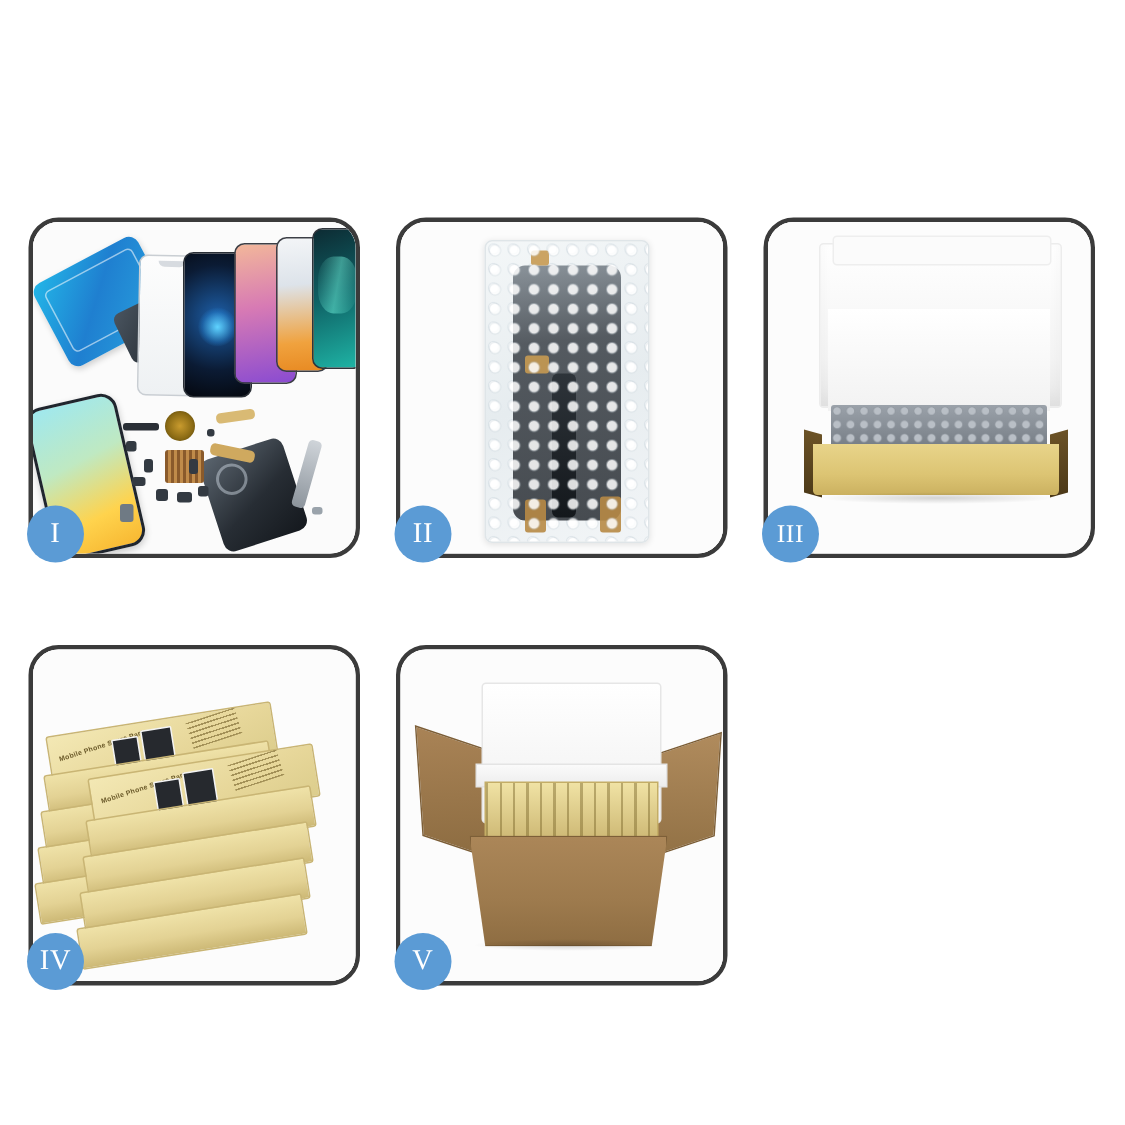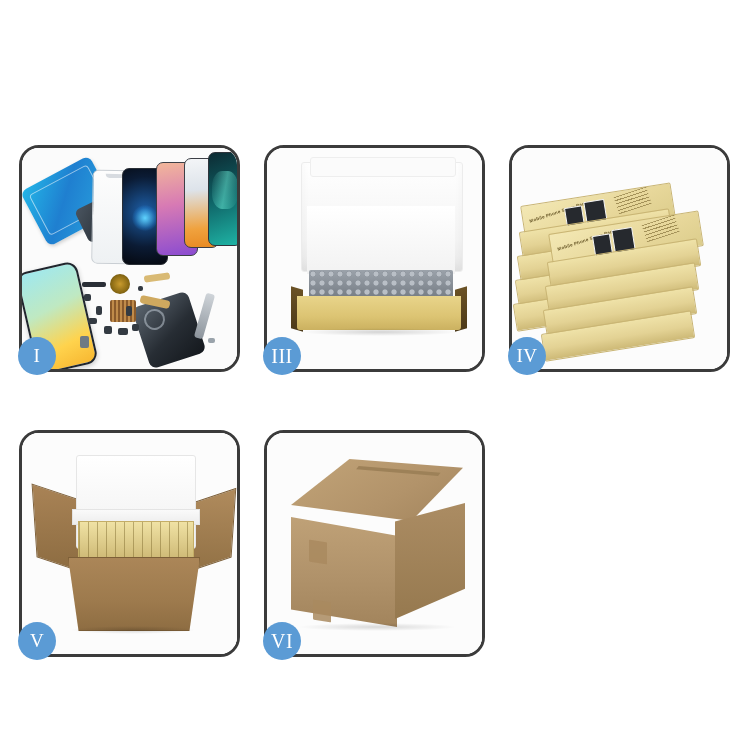--- a/index.html
+++ b/index.html
@@ -69,21 +69,21 @@
     border-radius:50%;
     background:#5b9bd5;
     color:#ffffff;
     font-family:"Liberation Serif","DejaVu Serif",serif;
     font-size:19px;
     line-height:38px;
     text-align:center;
     letter-spacing:0.5px;
     z-index:5;
   }
-  .badge.wide{font-size:20px;}
+  .badge.wide{font-size:17px;}
 
   
   .p1{position:absolute;inset:0;background:#fbfbfb;}
   .ph{position:absolute;border-radius:4px;}
   .blue-sheet{
     left:8px;top:22px;width:78px;height:62px;
     background:linear-gradient(135deg,#23b7e8 0%,#1f7fd0 45%,#2aa7e0 100%);
     border-radius:7px;
     transform:rotate(-28deg);
     box-shadow:0 2px 4px rgba(0,0,0,.18);
@@ -371,20 +371,36 @@
           <div class="scatter" style="left:110px;top:176px;width:7px;height:7px;"></div>
           <div class="scatter" style="left:58px;top:188px;width:9px;height:12px;background:#6f7a84;"></div>
           <div class="scatter" style="left:104px;top:158px;width:6px;height:10px;"></div>
           <div class="scatter" style="left:116px;top:138px;width:5px;height:5px;"></div>
           <div class="scatter" style="left:186px;top:190px;width:7px;height:5px;background:#9aa3ab;"></div>
         </div>
       </div>
       <div class="badge">I</div>
     </div>
 
+    <div class="panel">
+      <div class="panel-inner">
+        <div class="p2">
+          <div class="wrap-bag">
+            <div class="scr-inside"></div>
+            <div class="flexcable"></div>
+            <div class="tape-a"></div>
+            <div class="tape-b"></div>
+            <div class="tape-c"></div>
+            <div class="tape-d"></div>
+            <div class="bubble-over"></div>
+          </div>
+        </div>
+      </div>
+      <div class="badge">II</div>
+    </div>
 
     <div class="panel">
       <div class="panel-inner">
         <div class="p3">
           <div class="b3-lid"></div>
           <div class="b3-foam"></div>
           <div class="b3-items"></div>
           <div class="b3-lflap"></div>
           <div class="b3-rflap"></div>
           <div class="b3-front"></div>
@@ -435,29 +451,15 @@
           <div class="foam5"></div>
           <div class="foam5-lip"></div>
           <div class="inner5"></div>
           <div class="c5-body"></div>
           <div class="c5-shadow"></div>
         </div>
       </div>
       <div class="badge">V</div>
     </div>
 
-    <div class="panel">
-      <div class="panel-inner">
-        <div class="p6">
-          <div class="c6-top"></div>
-          <div class="c6-seam"></div>
-          <div class="c6-left"></div>
-          <div class="c6-right"></div>
-          <div class="tape6" style="left:42px;top:108px;width:18px;height:22px;transform:skewY(9deg);"></div>
-          <div class="tape6" style="left:46px;top:168px;width:18px;height:20px;transform:skewY(9deg);"></div>
-          <div class="c6-shadow"></div>
-        </div>
-      </div>
-      <div class="badge wide">VI</div>
-    </div>
 
   </div>
 </div>
 
 </body></html>

